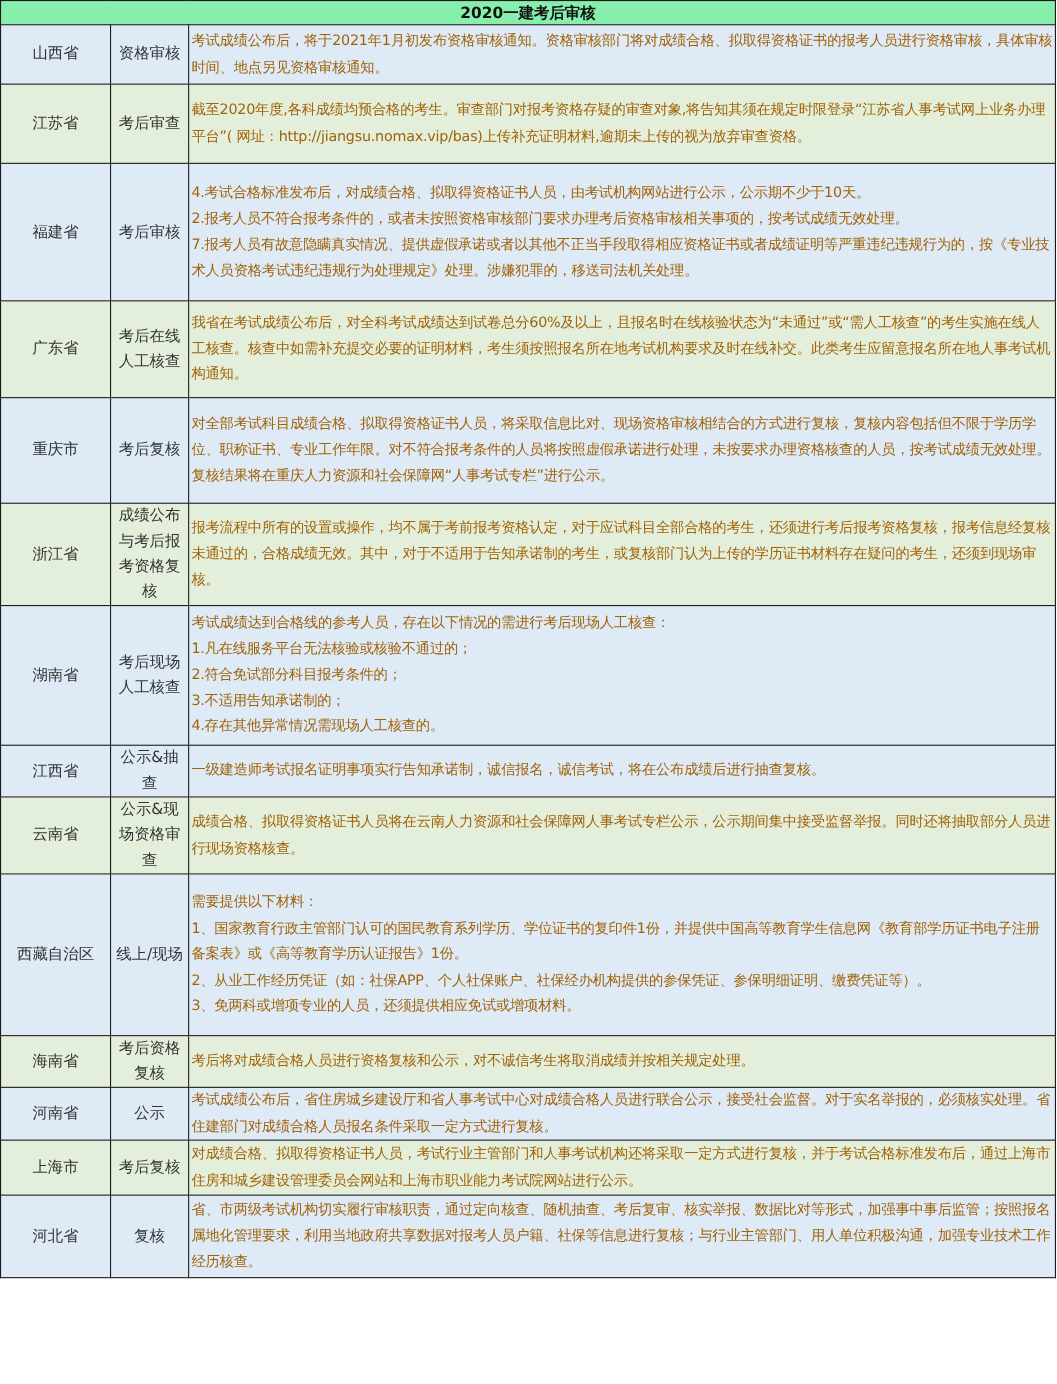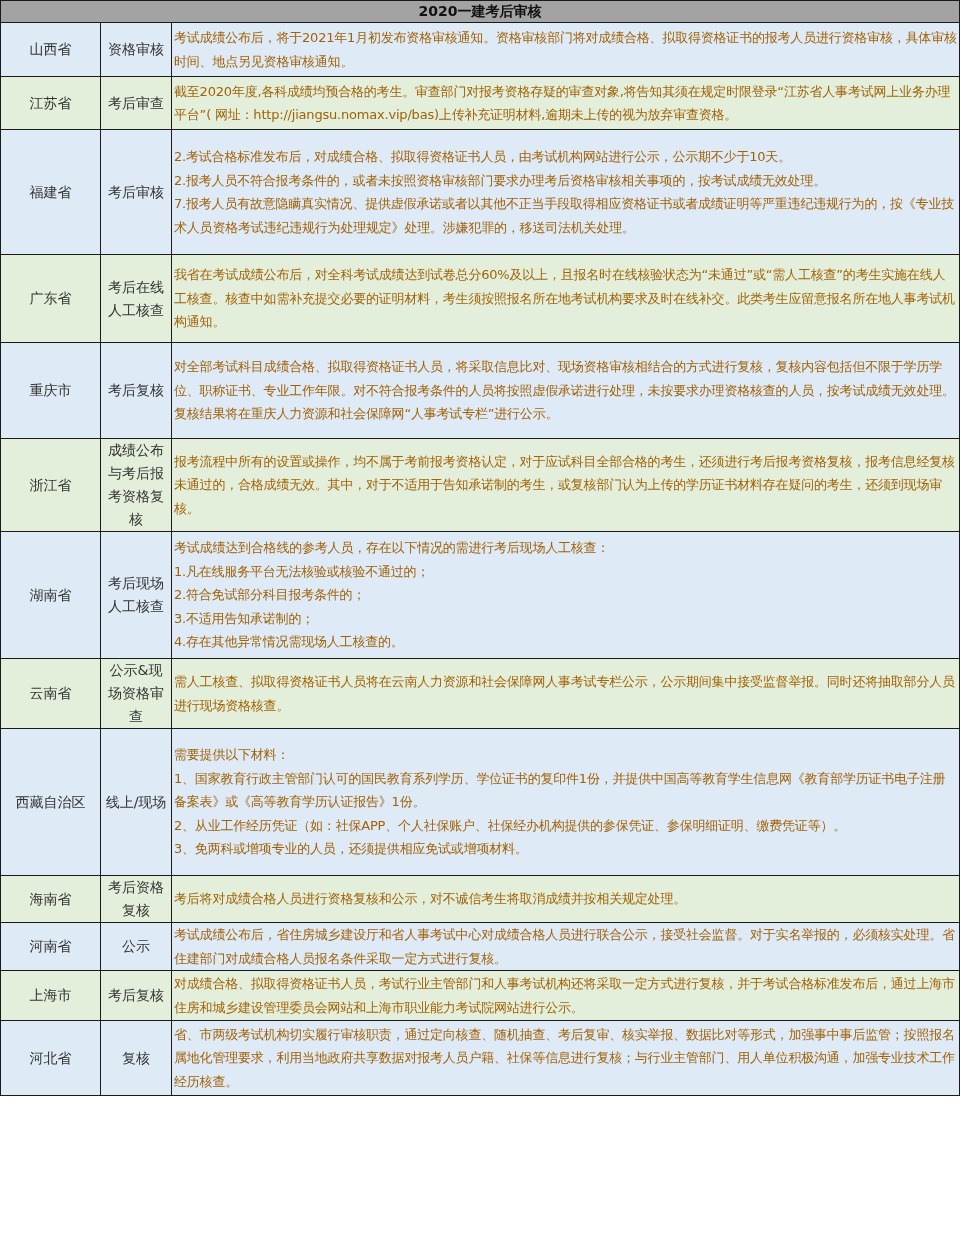--- a/index.html
+++ b/index.html
@@ -11,21 +11,21 @@
     table-layout: fixed;
     font-family: "DejaVu Sans", "Liberation Sans", sans-serif;
     color: #222222;
   }
   .sheet td, .sheet th {
     border: 1px solid #1a1a1a;
     padding: 0 2px;
     overflow: hidden;
   }
   .title-cell {
-    background: #a3a3a3;
+    background: #86efac;
     height: 21px;
     font-size: 14px;
     font-weight: bold;
     text-align: center;
     color: #111;
   }
   .head-cell {
     background: #fdf0c9;
     height: 21px;
     font-size: 14px;
@@ -69,32 +69,32 @@
     </tr>
   </thead>
   <tbody id="table-body">
       <tr class="blue" style="height: 54px; border-radius: 11px;">
     <td class="region">山西省</td>
     <td class="method">资格审核</td>
     <td class="req">
           <span class="ln">考试成绩公布后，将于2021年1月初发布资格审核通知。资格审核部门将对成绩合格、拟取得资格证书的报考人员进行资格审核，具体审核时间、地点另见资格审核通知。</span>
         </td>
   </tr>
-      <tr class="green" style="height: 53px;">
+      <tr class="green" style="height: 72px;">
     <td class="region">江苏省</td>
     <td class="method">考后审查</td>
     <td class="req">
           <span class="ln">截至2020年度,各科成绩均预合格的考生。审查部门对报考资格存疑的审查对象,将告知其须在规定时限登录“江苏省人事考试网上业务办理平台”( 网址：http://jiangsu.nomax.vip/bas)上传补充证明材料,逾期未上传的视为放弃审查资格。</span>
         </td>
   </tr>
       <tr class="blue" style="height: 125px;">
     <td class="region">福建省</td>
     <td class="method">考后审核</td>
     <td class="req">
-          <span class="ln">2.考试合格标准发布后，对成绩合格、拟取得资格证书人员，由考试机构网站进行公示，公示期不少于10天。</span>
+          <span class="ln">4.考试合格标准发布后，对成绩合格、拟取得资格证书人员，由考试机构网站进行公示，公示期不少于10天。</span>
           <span class="ln">2.报考人员不符合报考条件的，或者未按照资格审核部门要求办理考后资格审核相关事项的，按考试成绩无效处理。</span>
           <span class="ln">7.报考人员有故意隐瞒真实情况、提供虚假承诺或者以其他不正当手段取得相应资格证书或者成绩证明等严重违纪违规行为的，按《专业技术人员资格考试违纪违规行为处理规定》处理。涉嫌犯罪的，移送司法机关处理。</span>
         </td>
   </tr>
       <tr class="green" style="height: 88px;">
     <td class="region">广东省</td>
     <td class="method">考后在线人工核查</td>
     <td class="req">
           <span class="ln">我省在考试成绩公布后，对全科考试成绩达到试卷总分60%及以上，且报名时在线核验状态为“未通过”或“需人工核查”的考生实施在线人工核查。核查中如需补充提交必要的证明材料，考生须按照报名所在地考试机构要求及时在线补交。此类考生应留意报名所在地人事考试机构通知。</span>
         </td>
@@ -117,25 +117,32 @@
     <td class="region">湖南省</td>
     <td class="method">考后现场人工核查</td>
     <td class="req">
           <span class="ln">考试成绩达到合格线的参考人员，存在以下情况的需进行考后现场人工核查：</span>
           <span class="ln">1.凡在线服务平台无法核验或核验不通过的；</span>
           <span class="ln">2.符合免试部分科目报考条件的；</span>
           <span class="ln">3.不适用告知承诺制的；</span>
           <span class="ln">4.存在其他异常情况需现场人工核查的。</span>
         </td>
   </tr>
+      <tr class="blue" style="height: 46px;">
+    <td class="region">江西省</td>
+    <td class="method">公示&amp;抽查</td>
+    <td class="req">
+          <span class="ln">一级建造师考试报名证明事项实行告知承诺制，诚信报名，诚信考试，将在公布成绩后进行抽查复核。</span>
+        </td>
+  </tr>
       <tr class="green" style="height: 70px;">
     <td class="region">云南省</td>
     <td class="method">公示&amp;现场资格审查</td>
     <td class="req">
-          <span class="ln">需人工核查、拟取得资格证书人员将在云南人力资源和社会保障网人事考试专栏公示，公示期间集中接受监督举报。同时还将抽取部分人员进行现场资格核查。</span>
+          <span class="ln">成绩合格、拟取得资格证书人员将在云南人力资源和社会保障网人事考试专栏公示，公示期间集中接受监督举报。同时还将抽取部分人员进行现场资格核查。</span>
         </td>
   </tr>
       <tr class="blue" style="height: 147px;">
     <td class="region">西藏自治区</td>
     <td class="method">线上/现场</td>
     <td class="req">
           <span class="ln">需要提供以下材料：</span>
           <span class="ln">1、国家教育行政主管部门认可的国民教育系列学历、学位证书的复印件1份，并提供中国高等教育学生信息网《教育部学历证书电子注册备案表》或《高等教育学历认证报告》1份。</span>
           <span class="ln">2、从业工作经历凭证（如：社保APP、个人社保账户、社保经办机构提供的参保凭证、参保明细证明、缴费凭证等）。</span>
           <span class="ln">3、免两科或增项专业的人员，还须提供相应免试或增项材料。</span>

